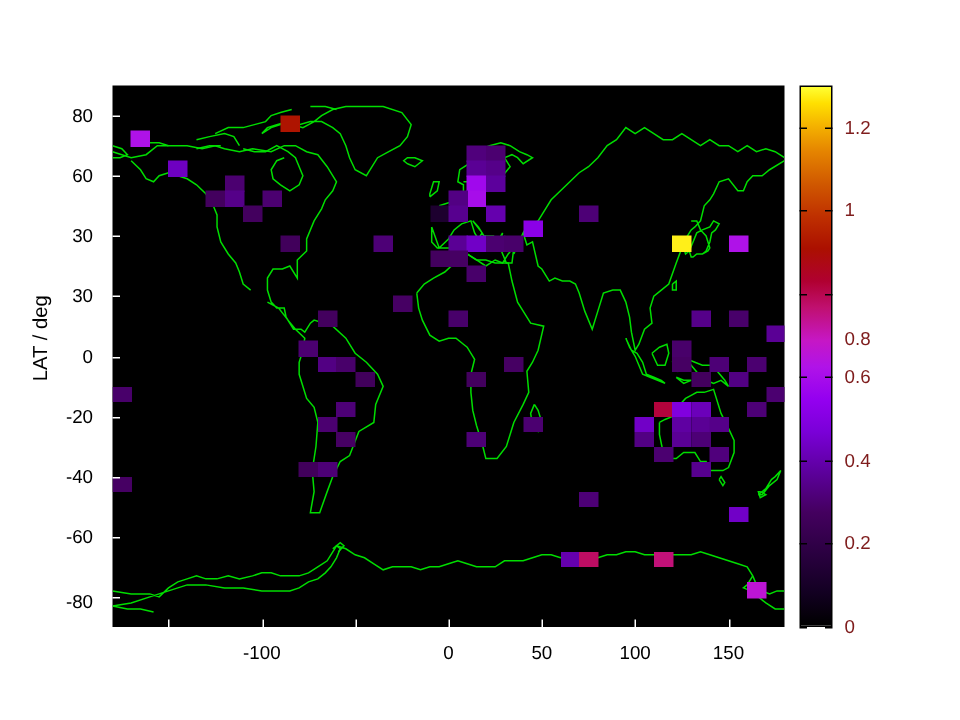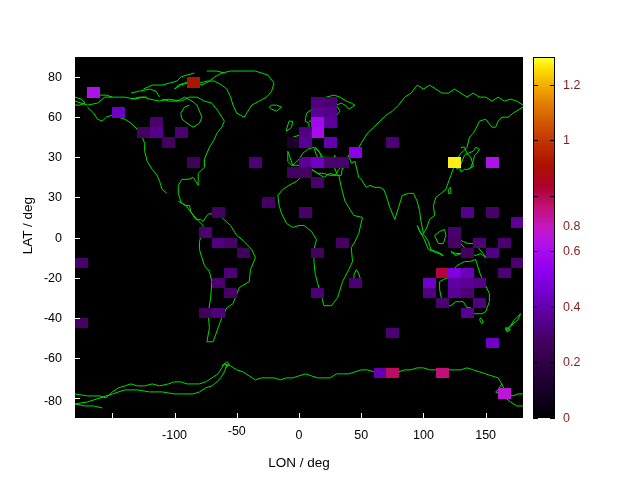--- a/index.html
+++ b/index.html
@@ -290,33 +290,32 @@
       <div class="ytick-label" style="top: 357.833px; left: 0px;">-60</div>
       <div class="tick-mark" style="left: 75px; top: 357.833px; width: 5px; height: 1px;"></div>
       <div class="ytick-label" style="top: 401px; left: 0px;">-80</div>
       <div class="tick-mark" style="left: 75px; top: 397.944px; width: 5px; height: 1px;"></div>
     </div>
   <div id="xticks-container">
       <div class="xtick-label" style="left: 112.333px; top: 404px;">-150</div>
       <div class="tick-mark" style="left: 112.333px; top: 413px; width: 1px; height: 5px;"></div>
       <div class="xtick-label" style="left: 174.556px; top: 428px;">-100</div>
       <div class="tick-mark" style="left: 174.556px; top: 413px; width: 1px; height: 5px;"></div>
-      <div class="xtick-label" style="left: 236.778px; top: 424px;">-50</div>
+      <div class="xtick-label" style="left: 236.778px; top: 404px;">-50</div>
       <div class="tick-mark" style="left: 236.778px; top: 413px; width: 1px; height: 5px;"></div>
       <div class="xtick-label" style="left: 299px; top: 428px;">0</div>
       <div class="tick-mark" style="left: 299px; top: 413px; width: 1px; height: 5px;"></div>
       <div class="xtick-label" style="left: 361.222px; top: 428px;">50</div>
       <div class="tick-mark" style="left: 361.222px; top: 413px; width: 1px; height: 5px;"></div>
       <div class="xtick-label" style="left: 423.444px; top: 428px;">100</div>
       <div class="tick-mark" style="left: 423.444px; top: 413px; width: 1px; height: 5px;"></div>
       <div class="xtick-label" style="left: 485.667px; top: 428px;">150</div>
       <div class="tick-mark" style="left: 485.667px; top: 413px; width: 1px; height: 5px;"></div>
     </div>
 
-  <div id="xaxis-title">LON / deg</div>
   <div id="yaxis-title">LAT / deg</div>
 
   <div id="colorbar-wrap">
     <div id="colorbar-gradient"></div>
     <div id="colorbar-ticks">
         <div class="cb-tick-label" style="top: 361px;">0</div>
         <div class="cb-tick-mark" style="left: 0px; top: 361px;"></div>
         <div class="cb-tick-mark" style="left: 17px; top: 361px;"></div>
         <div class="cb-tick-label" style="top: 305.462px;">0.2</div>
         <div class="cb-tick-mark" style="left: 0px; top: 305.462px;"></div>

